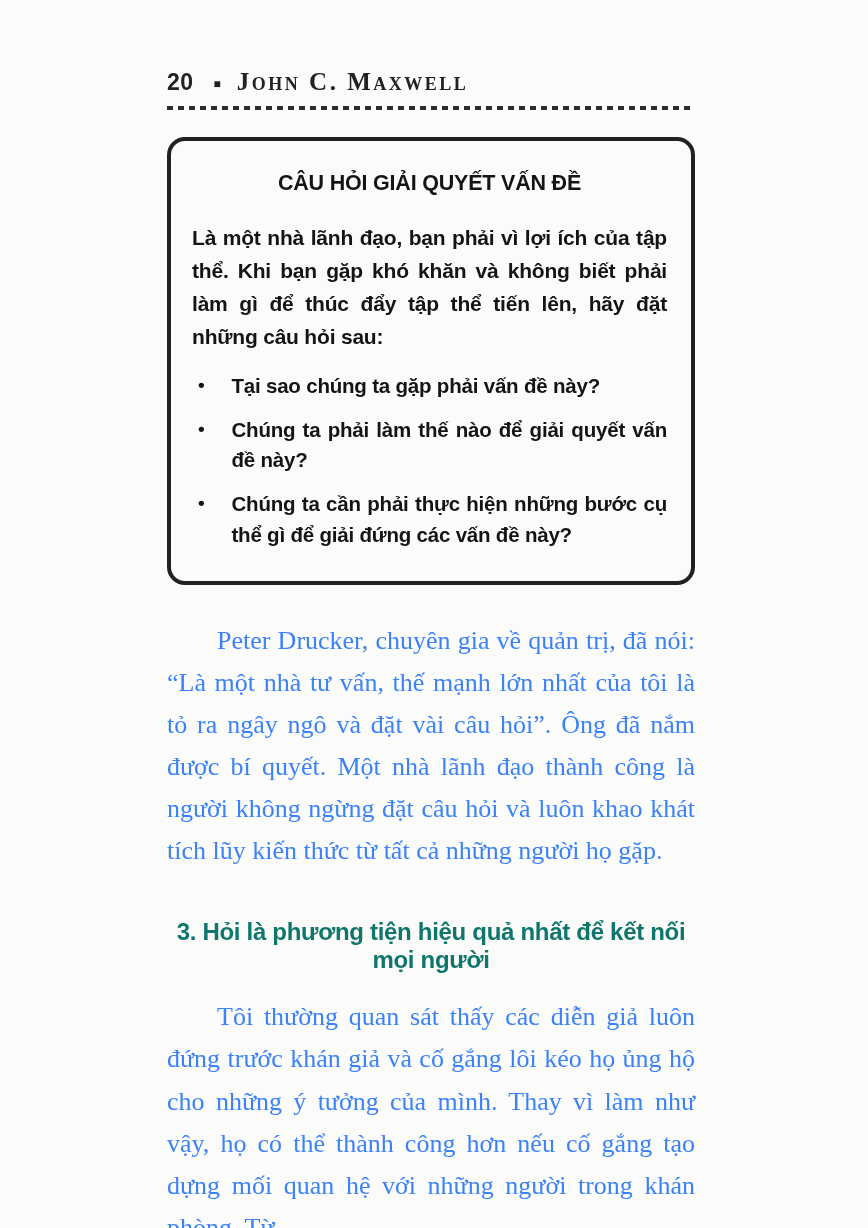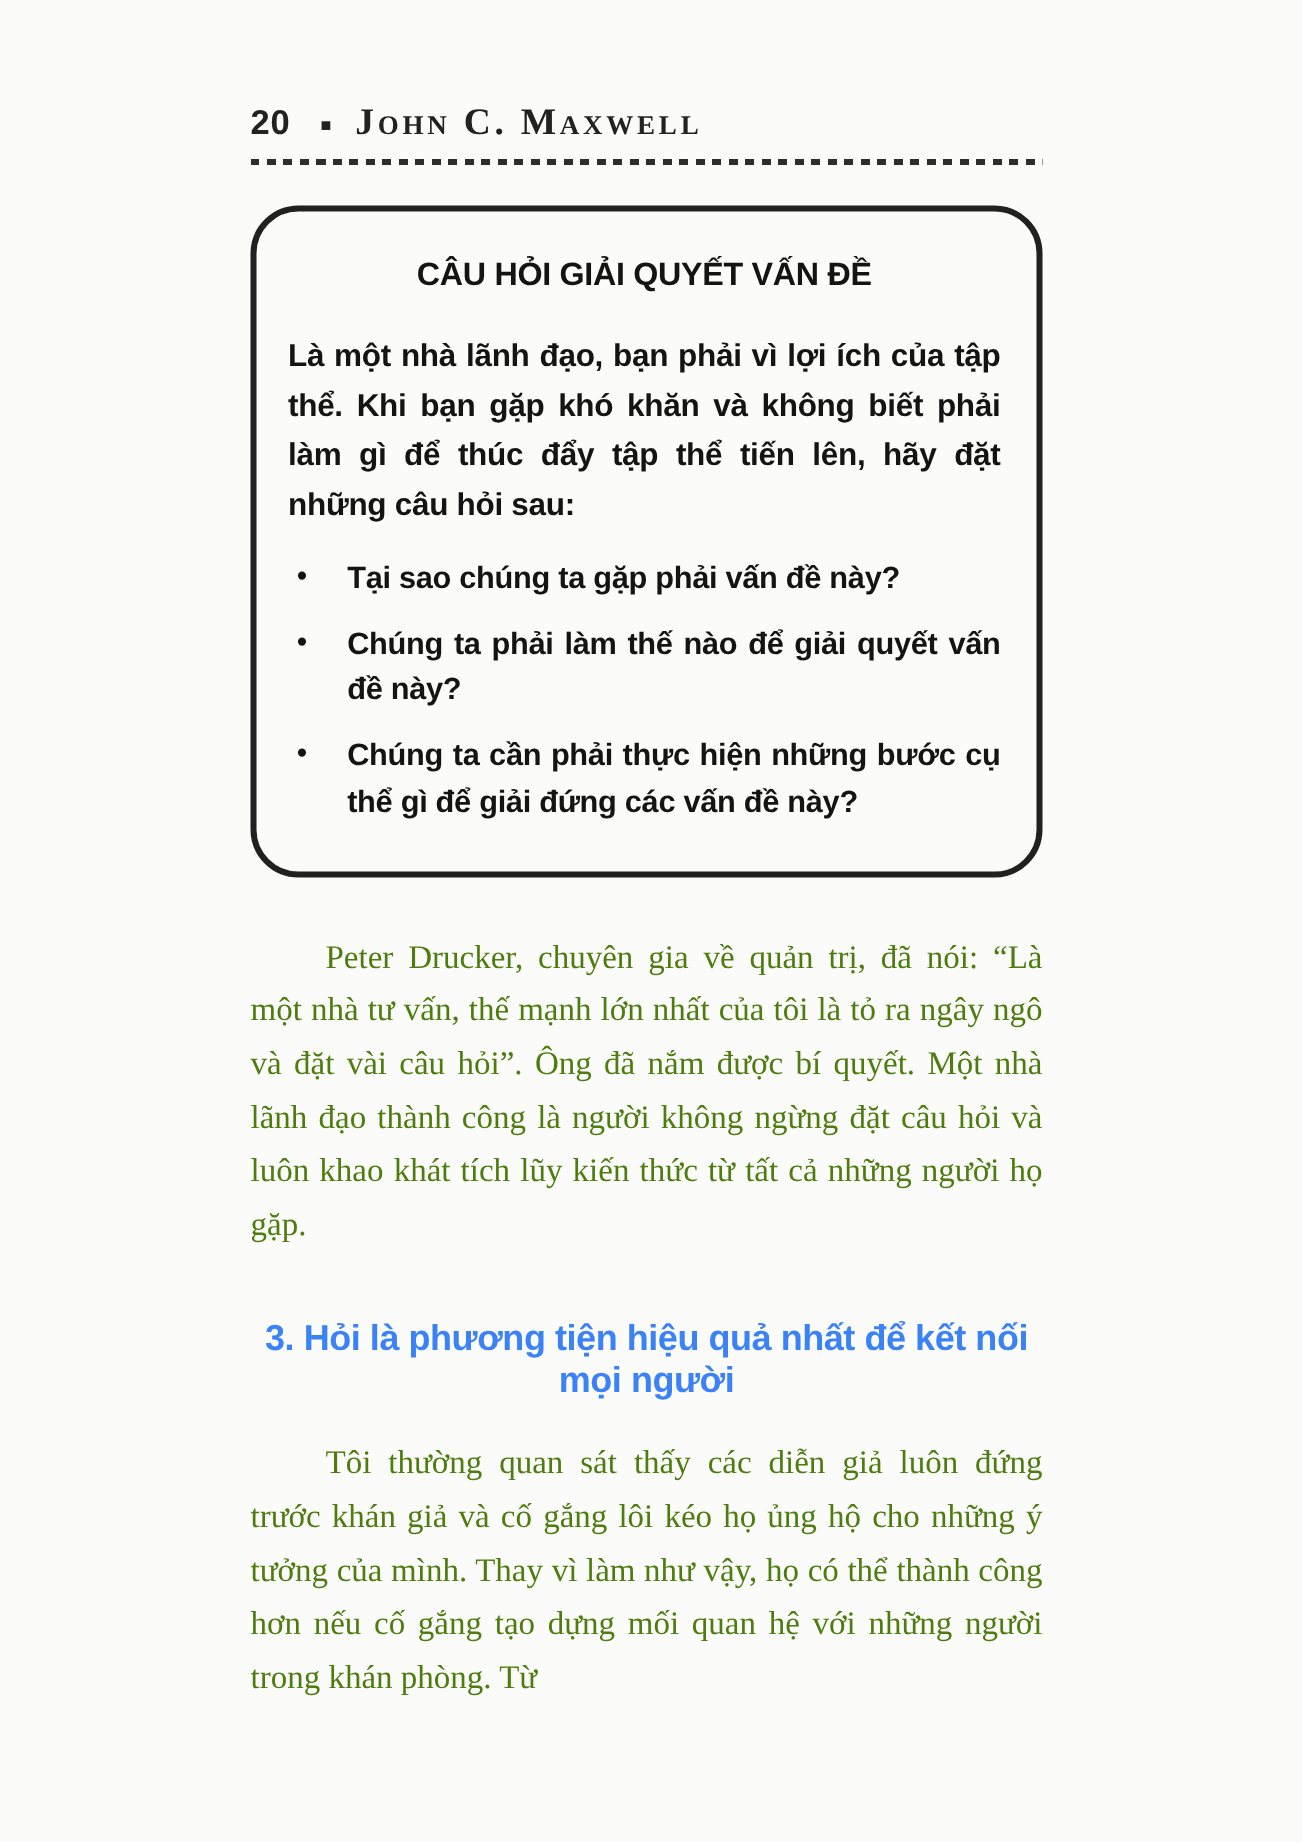--- a/index.html
+++ b/index.html
@@ -44,21 +44,21 @@
   .dashed-rule {
     margin-top: 10px;
     height: 4px;
     background: repeating-linear-gradient(90deg, #2d2d2d 0 6px, transparent 6px 11px);
   }
 
   
   .callout {
     margin-top: 27px;
     border: 4px solid #212121;
-    border-radius: 32px;
+    border-radius: 18px;
     padding: 22px 24px 30px 21px;
     font-family: "Liberation Sans", sans-serif;
     font-weight: 700;
     color: #141414;
     letter-spacing: -0.2px;
   }
   .callout-title {
     margin: 8px 0 0;
     text-align: center;
     font-size: 21.5px;
@@ -85,34 +85,34 @@
   .bullet-dot {
     flex: 0 0 auto;
     font-size: 19px;
     line-height: 1.5;
   }
   .bullet-text { text-align: justify; margin-left: 15px; }
 
   
   .body-para {
     margin: 35px 0 0;
-    font-size: 22px;
+    font-size: 26px;
     line-height: 1.62;
     text-align: justify;
     text-indent: 50px;
-    color: #4d7c0f;
+    color: #3b82f6;
   }
   .section-heading {
     margin: 46px 0 0;
     text-align: center;
     font-family: "Liberation Sans", sans-serif;
     font-weight: 700;
     font-size: 24px;
     letter-spacing: -0.3px;
-    color: #3b82f6;
+    color: #0f766e;
   }
   .body-para.after-heading { margin-top: 22px; }
 </style>
 </head>
 <body>
 
 <div class="page">
 
   <header class="running-header">
     <span class="page-number">20</span>

